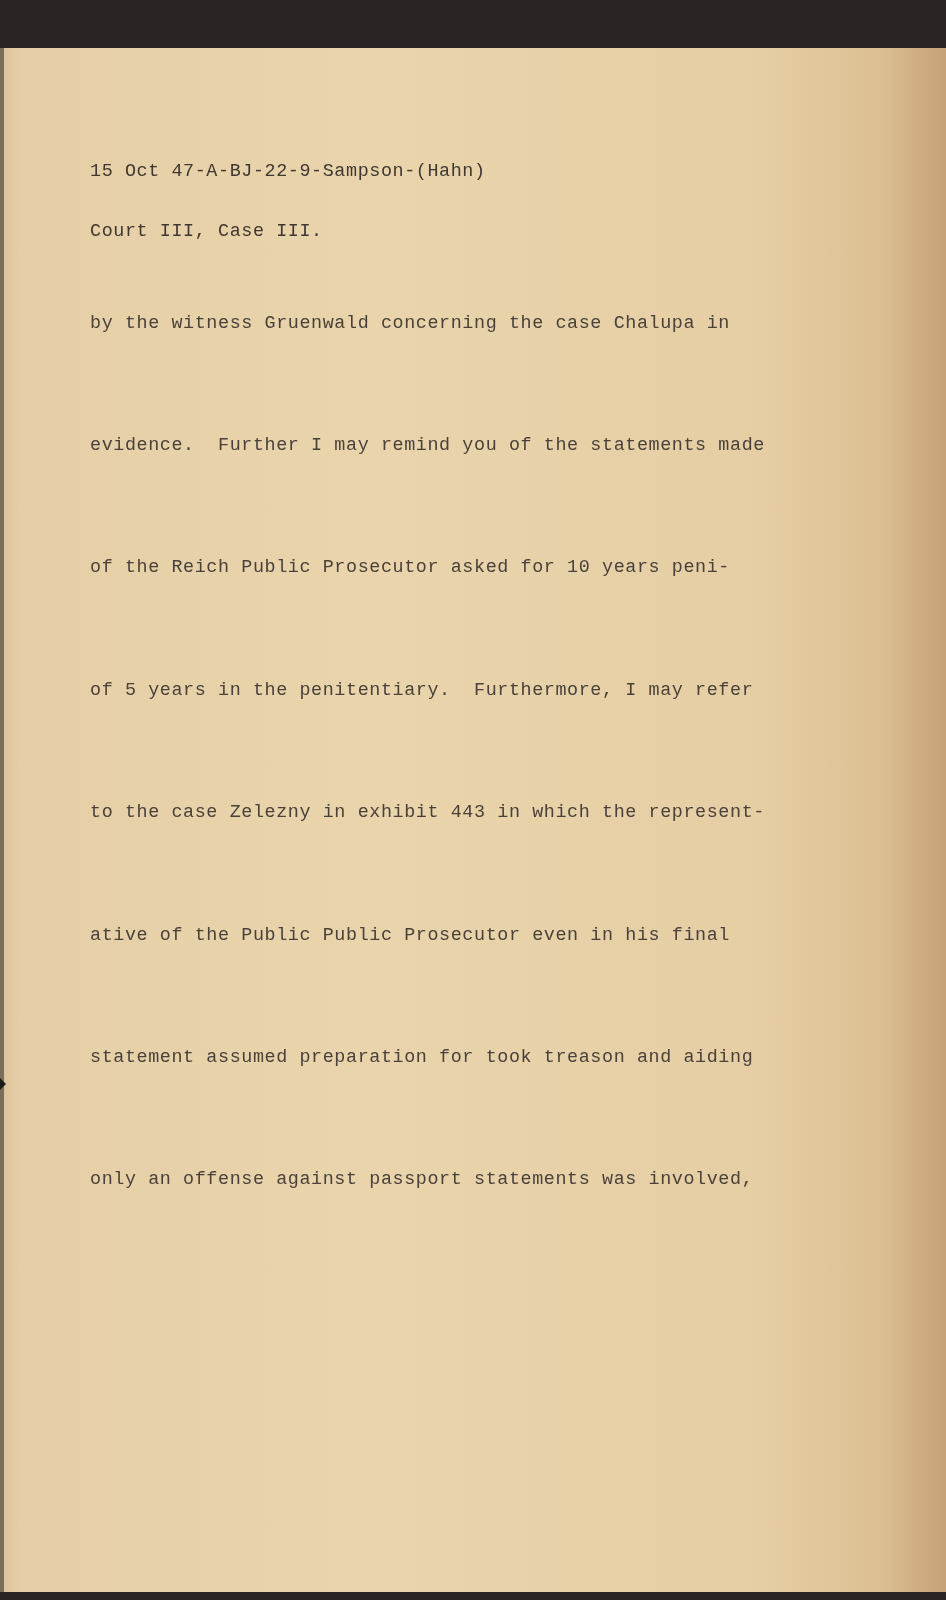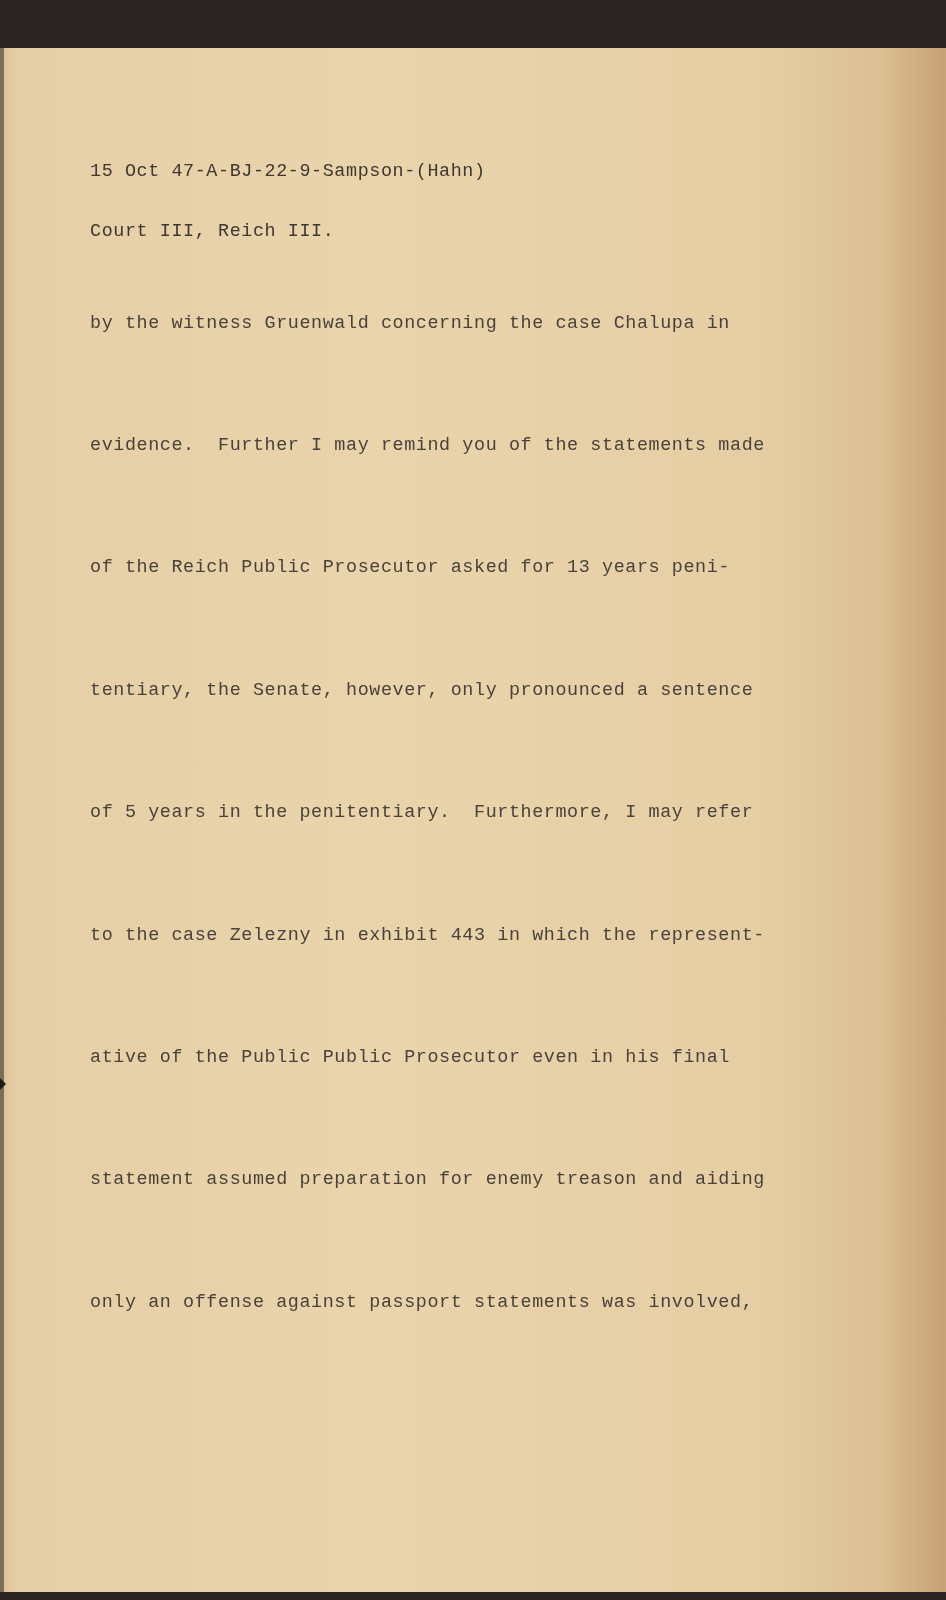--- a/index.html
+++ b/index.html
@@ -78,32 +78,31 @@
   </style>
 </head>
 <body>
 
 <div class="page">
   <div class="left-edge"></div>
   <div class="mark"></div>
 
   <div class="header tw">
     <div>15 Oct 47-A-BJ-22-9-Sampson-(Hahn)</div>
-    <div>Court III, Reich III.</div>
+    <div>Court III, Case III.</div>
   </div>
 
   <div class="body tw">
     <span class="line">by the witness Gruenwald concerning the case Chalupa in</span>
     <span class="line">evidence.  Further I may remind you of the statements made</span>
-    <span class="line">of the Reich Public Prosecutor asked for 13 years peni-</span>
-    <span class="line">tentiary, the Senate, however, only pronounced a sentence</span>
+    <span class="line">of the Reich Public Prosecutor asked for 10 years peni-</span>
     <span class="line">of 5 years in the penitentiary.  Furthermore, I may refer</span>
     <span class="line">to the case Zelezny in exhibit 443 in which the represent-</span>
     <span class="line">ative of the Public Public Prosecutor even in his final</span>
-    <span class="line">statement assumed preparation for enemy treason and aiding</span>
+    <span class="line">statement assumed preparation for took treason and aiding</span>
     <span class="line">only an offense against passport statements was involved,</span>
     
     
     
     
     
     
     
     
     

